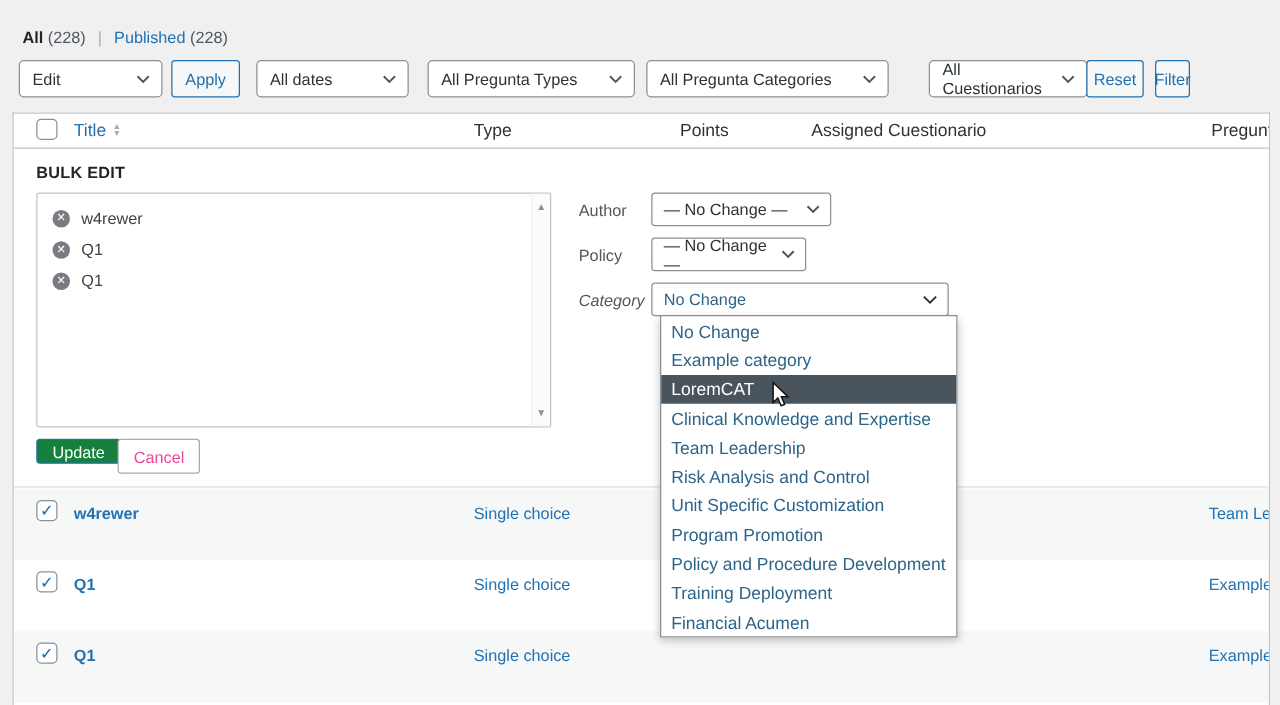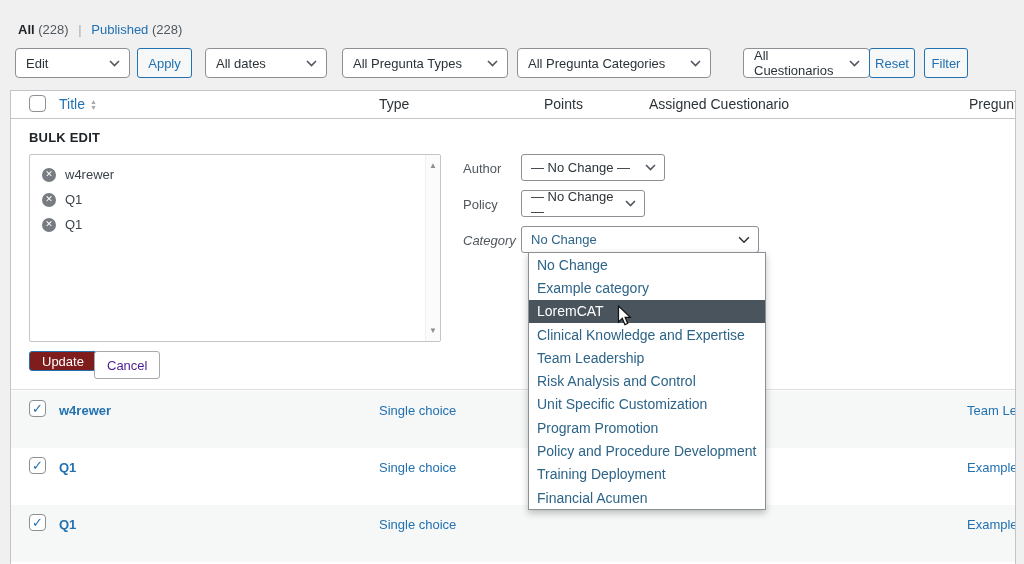--- a/index.html
+++ b/index.html
@@ -80,26 +80,26 @@
   .field-label { position:absolute; left:452px; font-size:13px; color:#50575e; }
   .mini-select {
     position:absolute; left:510px; height:27px;
     background:#fff; border:1px solid #8c8f94; border-radius:3px;
     display:flex; align-items:center; justify-content:space-between;
     padding:0 8px 0 9px; font-size:13px; color:#2c3338; cursor:pointer;
   }
   .mini-select.open-sel { color:#2d6488; }
   .btn-update {
     position:absolute; left:18px; top:231px; height:20px; padding:0 12px;
-    background:#7f1d1d; border:1px solid #2271b1; color:#fff;
+    background:#15803d; border:1px solid #2271b1; color:#fff;
     font-size:13px; border-radius:3px; display:flex; align-items:center; cursor:pointer;
   }
   .btn-cancel {
     position:absolute; left:83px; top:231px; height:28px; padding:0 12px;
-    background:#fff; border:1px solid #a7aaad; color:#4c1d95;
+    background:#fff; border:1px solid #a7aaad; color:#ec4899;
     font-size:13px; border-radius:3px; display:flex; align-items:center; cursor:pointer;
   }
 
   
   .row { position:absolute; left:0; width:100%; height:57px; }
   .row.alt { background:#f6f7f7; }
   .row-title { position:absolute; left:48px; top:12px; font-size:13px; font-weight:bold; color:#2271b1; cursor:pointer; white-space:nowrap; }
   .row-type { position:absolute; left:368px; top:12px; font-size:13px; color:#2271b1; white-space:nowrap; }
   .row-preg { position:absolute; left:956px; top:12px; width:50px; overflow:hidden; font-size:13px; color:#2271b1; white-space:nowrap; }
 
@@ -154,21 +154,21 @@
       <path d="M1 1l4.5 4.5L10 1" fill="none" stroke="#50575e" stroke-width="1.6"></path>
     </svg>
 </div>
 <div class="select-box" style="left:719px;width:127px;margin-left:24px;">
   <span>All Cuestionarios</span>
   <svg class="chev" width="11" height="7" viewBox="0 0 11 7">
       <path d="M1 1l4.5 4.5L10 1" fill="none" stroke="#50575e" stroke-width="1.6"></path>
     </svg>
 </div>
 <button class="btn btn-secondary" style="left:869px;width:46px;">Reset</button>
-<button class="btn btn-secondary" style="left:924px;width:44px;">Filter</button>
+<button class="btn btn-secondary" style="left:924px;width:28px;">Filter</button>
 
 <div class="table">
 
   <div class="thead">
     <span class="checkbox" style="left:18px;top:4px;"></span>
     <span class="th th-title" style="left:48px;">
       <span>Title</span><span class="sort"><span>▲</span><span>▼</span></span>
     </span>
     <span class="th" style="left:368px;">Type</span>
     <span class="th" style="left:533px;">Points</span>

